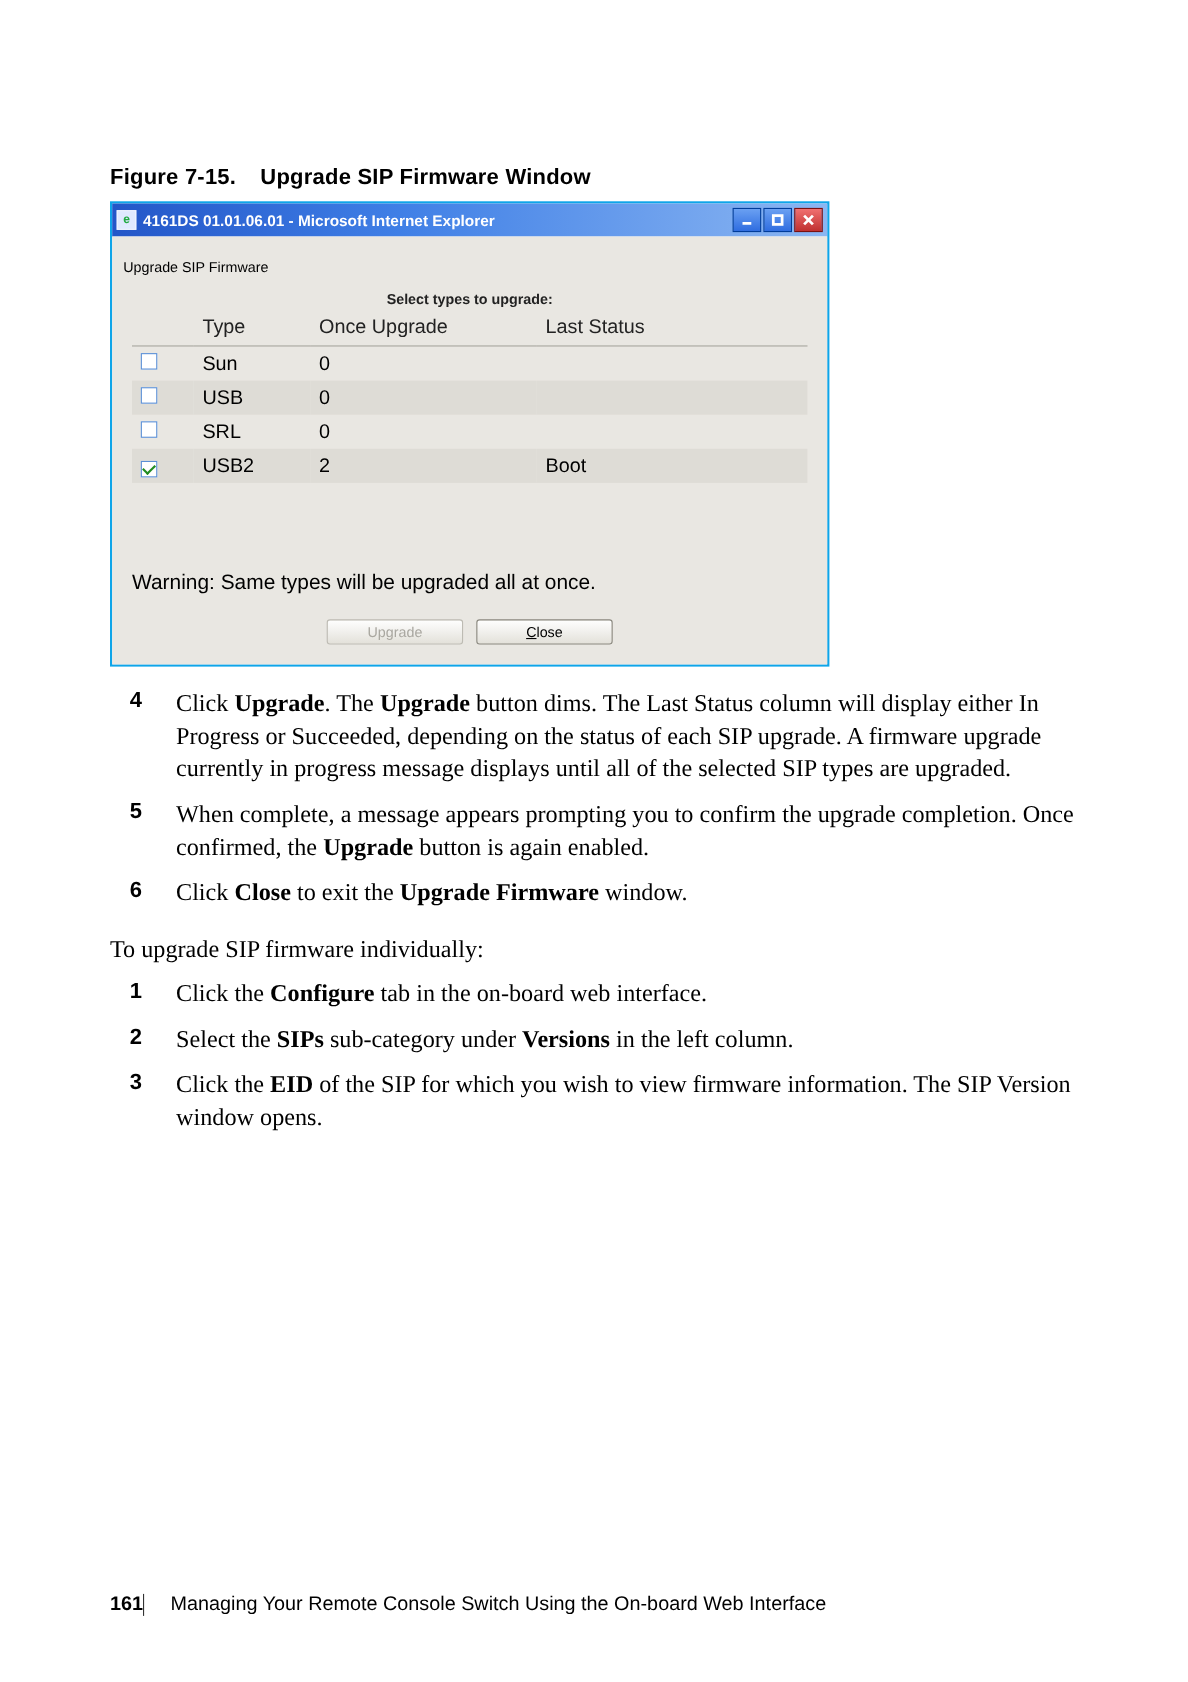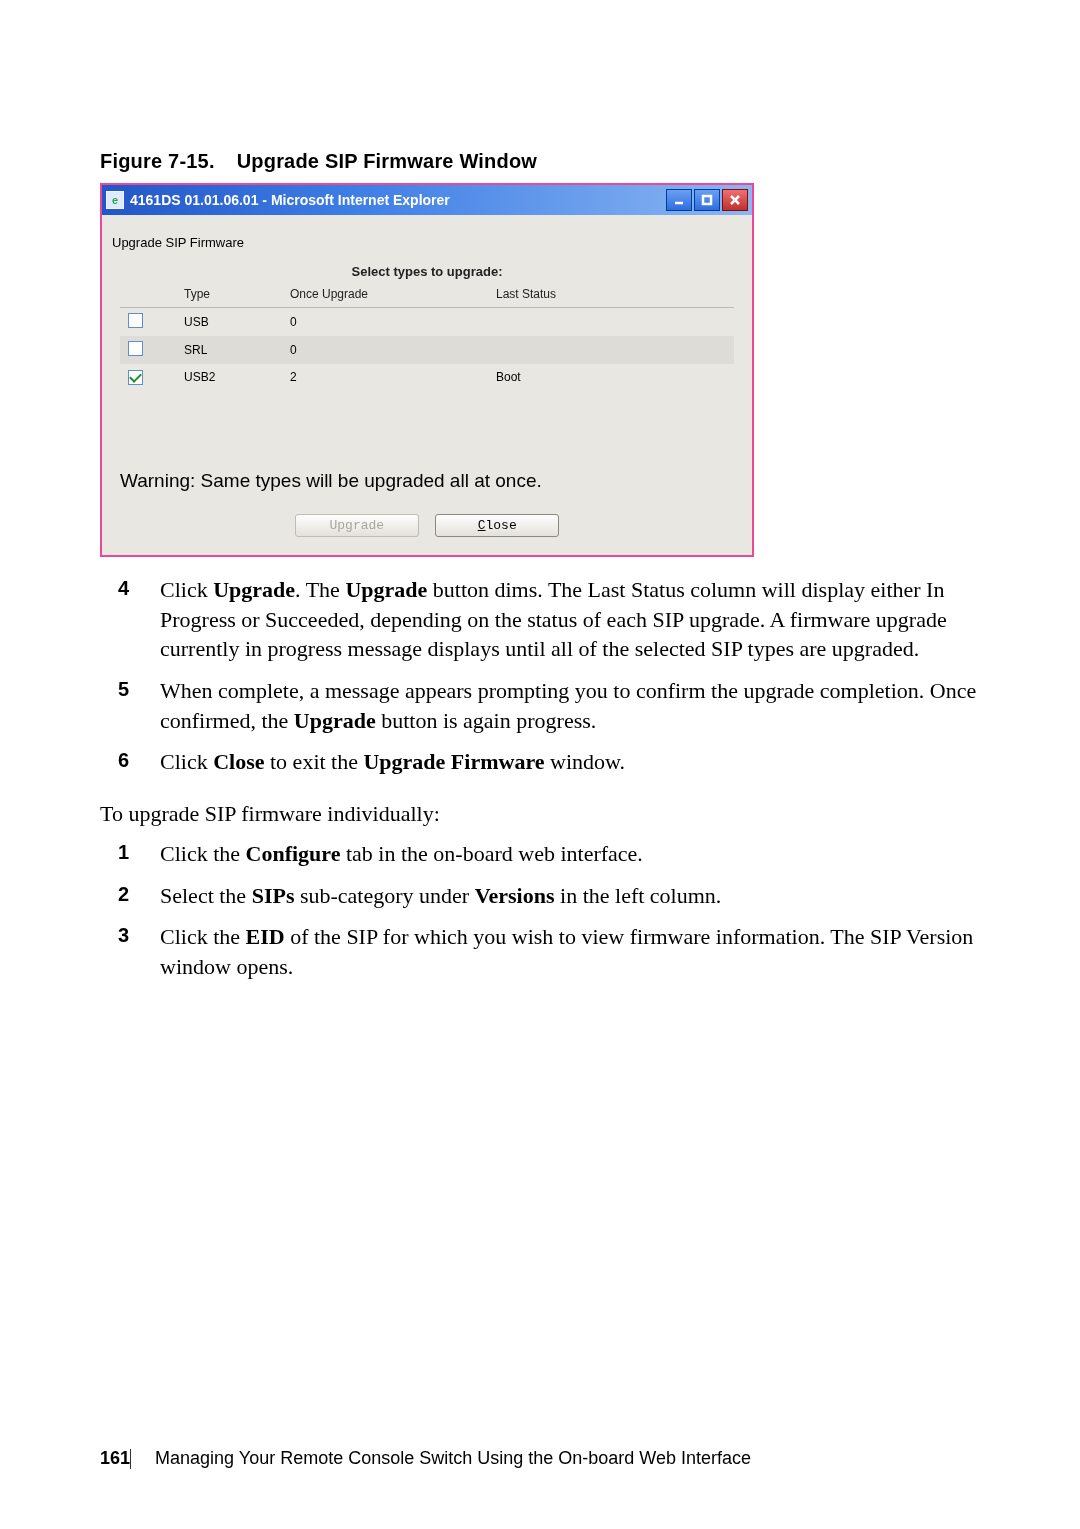--- a/index.html
+++ b/index.html
@@ -25,21 +25,21 @@
     letter-spacing: 0.2px;
   }
   .figure-caption .gap {
     display:inline-block;
     width:22px;
   }
 
   
   .window {
     width: 650px;
-    border: 2px solid #ec4899;
+    border: 2px solid #0ea5e9;
     font-family: Tahoma, Verdana, sans-serif;
     font-size: 14px;
     position: relative;
     background: #fff;
     margin-bottom: 18px;
   }
   .titlebar {
     height: 30px;
     background: linear-gradient(to right, #2356c8, #3f7fe6 40%, #8bb6f2);
     display: flex;
@@ -103,21 +103,21 @@
     font-size: 13px;
     color: #222;
     text-align: center;
   }
   .table-wrap {
     padding: 2px 18px 0 18px;
   }
   table.sip-table {
     width: 100%;
     border-collapse: collapse;
-    font-size: 12px;
+    font-size: 18px;
   }
   table.sip-table th {
     text-align: left;
     font-weight: normal;
     padding: 6px 8px 6px 8px;
     border-bottom: 1px solid #bcbab4;
     color: #222;
   }
   table.sip-table td {
     padding: 5px 8px;
@@ -145,21 +145,20 @@
     transform: rotate(-45deg);
     margin-top:-2px;
   }
   .table-gap { height: 80px; }
   .warning {
     font-size: 19px;
     padding: 0 18px 22px 18px;
   }
   .btn-row {
     text-align: center;
-    font-family: Liberation Mono, monospace;
   }
   .ie-btn {
     display:inline-block;
     min-width: 90px;
     padding: 3px 16px;
     font-size: 13px;
     background: linear-gradient(#fefefe, #e3e1da);
     border: 1px solid #8a887f;
     border-radius: 3px;
     margin: 0 4px;
@@ -263,20 +262,26 @@
             <tr>
               <th style="width:40px"></th>
               <th style="width:90px">Type</th>
               <th style="width:190px">Once Upgrade</th>
               <th>Last Status</th>
             </tr>
           </thead>
           <tbody id="sip-rows">
               <tr>
                 <td><span class="chk"></span></td>
+                <td>Sun</td>
+                <td>0</td>
+                <td></td>
+              </tr>
+              <tr>
+                <td><span class="chk"></span></td>
                 <td>USB</td>
                 <td>0</td>
                 <td></td>
               </tr>
               <tr>
                 <td><span class="chk"></span></td>
                 <td>SRL</td>
                 <td>0</td>
                 <td></td>
               </tr>
@@ -301,21 +306,21 @@
   </div>
 
   <div class="prose">
     <ol class="steps">
       <li>
         <span class="num">4</span>
         <span>Click </span><span class="bold">Upgrade</span><span>. The </span><span class="bold">Upgrade</span><span> button dims. The Last Status column will display either In Progress or Succeeded, depending on the status of each SIP upgrade. A firmware upgrade currently in progress message displays until all of the selected SIP types are upgraded.</span>
       </li>
       <li>
         <span class="num">5</span>
-        <span>When complete, a message appears prompting you to confirm the upgrade completion. Once confirmed, the </span><span class="bold">Upgrade</span><span> button is again progress.</span>
+        <span>When complete, a message appears prompting you to confirm the upgrade completion. Once confirmed, the </span><span class="bold">Upgrade</span><span> button is again enabled.</span>
       </li>
       <li>
         <span class="num">6</span>
         <span>Click </span><span class="bold">Close</span><span> to exit the </span><span class="bold">Upgrade Firmware</span><span> window.</span>
       </li>
     </ol>
 
     <p class="lead-para">To upgrade SIP firmware individually:</p>
 
     <ol class="steps">

